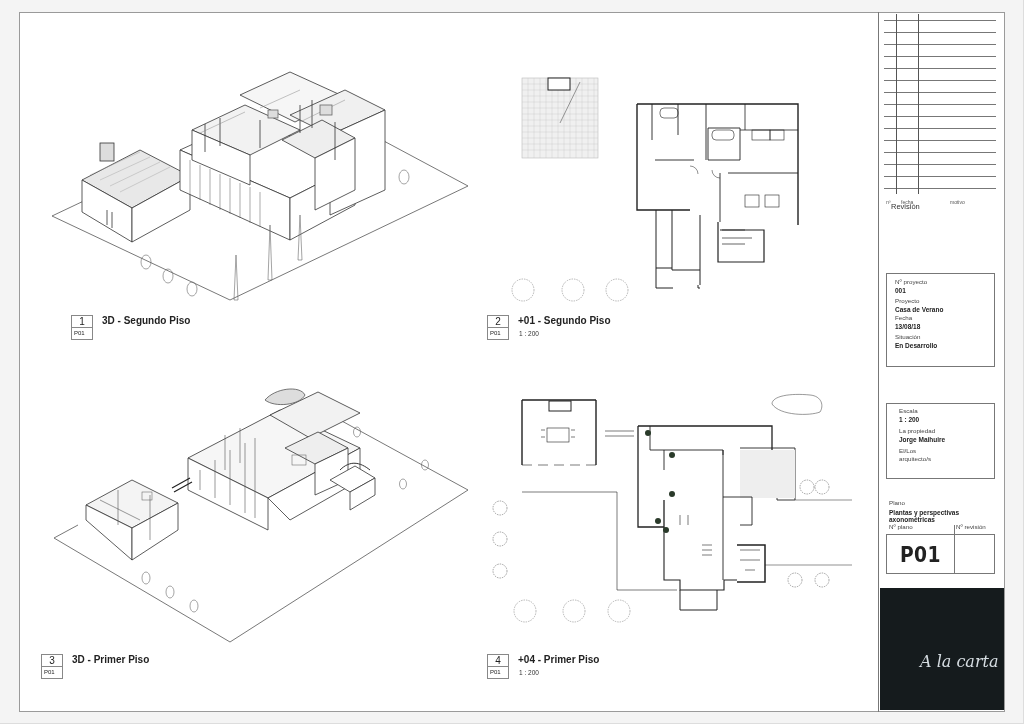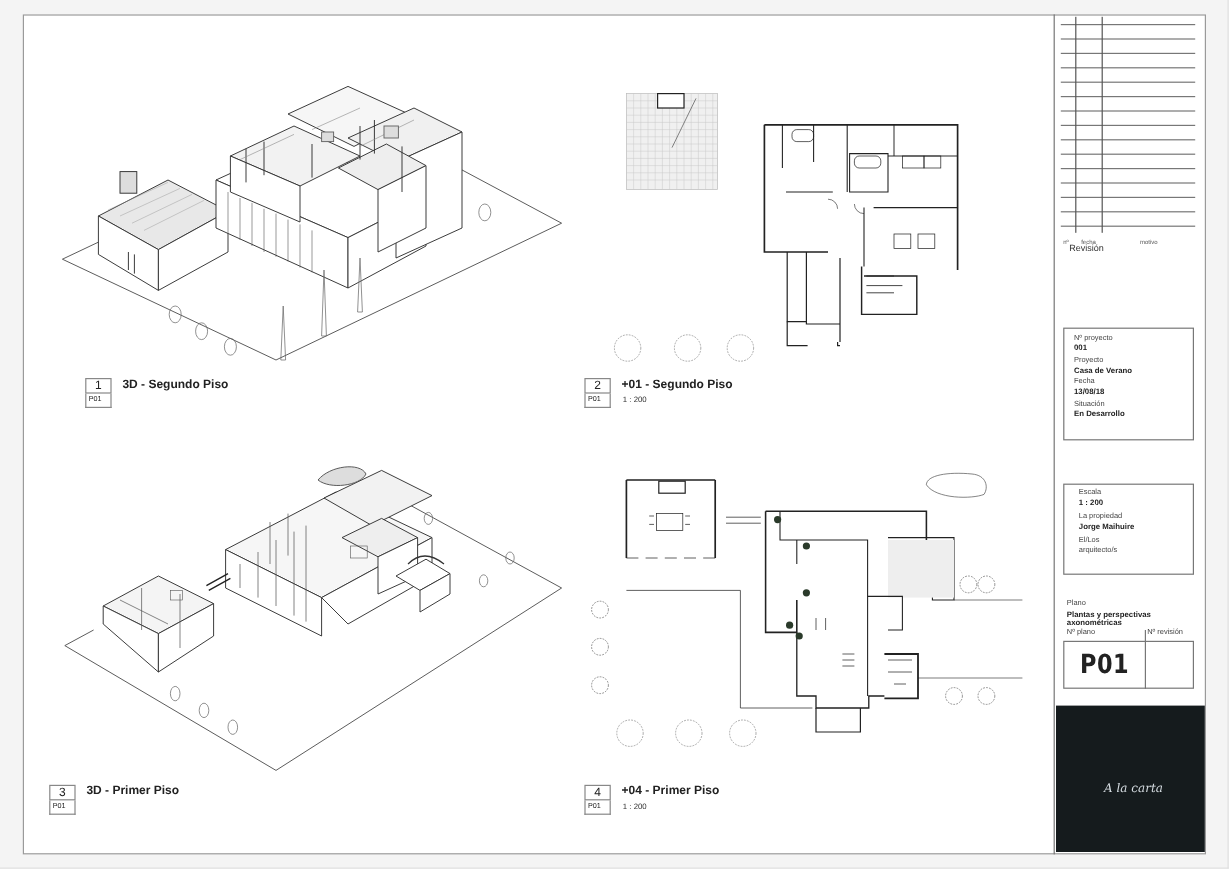--- a/index.html
+++ b/index.html
@@ -27,21 +27,21 @@
   .plano-val { position:absolute; left:889px; top:509px; width:100px; font-size:6.5px; font-weight:bold; line-height:7px; color:#222; }
   .np-lbl { position:absolute; left:889px; top:523px; font-size:6.2px; color:#444; }
   .nr-lbl { position:absolute; left:956px; top:523px; font-size:6.2px; color:#444; line-height:7px; width:30px; }
   .plano-box { position:absolute; left:886px; top:534px; width:109px; height:40px; border:1px solid #777; box-sizing:border-box; }
   .plano-box .divider { position:absolute; left:67px; top:-10px; height:49px; border-left:1px solid #777; }
   .plano-num { position:absolute; left:0; top:0; width:67px; height:38px; display:flex; align-items:center; justify-content:center; font-size:22px; font-weight:bold; letter-spacing:0.5px; font-family:"DejaVu Sans", sans-serif; transform:scaleX(0.85); }
 
   .logo { position:absolute; left:880px; top:588px; width:124px; height:122px; background:#151b1d; }
   .logo-main { position:absolute; left:14px; top:38px; font-size:26px; letter-spacing:3px; font-weight:bold; color:#c9d3d9; font-family:"DejaVu Sans", sans-serif; }
   .logo-main .r { color:#6d95b0; font-size:32px; }
-  .logo-sub { position:absolute; left:40px; top:64px; font-size:10px; font-style:italic; color:#d6dde2; font-family:"DejaVu Serif", serif; }
+  .logo-sub { position:absolute; left:40px; top:64px; font-size:16px; font-style:italic; color:#d6dde2; font-family:"DejaVu Serif", serif; }
 
   
   .vlabel { position:absolute; }
   .vnum { position:absolute; left:0; top:0; width:22px; height:13px; border:1px solid #888; box-sizing:border-box; font-size:10px; text-align:center; line-height:12px; color:#222; }
   .vsheet { position:absolute; left:0; top:13px; width:22px; height:12px; border:1px solid #888; border-top:none; box-sizing:border-box; font-size:6px; line-height:11px; padding-left:2px; color:#222; }
   .vtitle { position:absolute; left:31px; top:0; font-size:10px; white-space:nowrap; color:#222;font-weight:bold; }
   .vscale { position:absolute; left:32px; top:15px; font-size:6.5px; color:#333; white-space:nowrap; }
 
   svg { position:absolute; overflow:visible; }
 </style>

